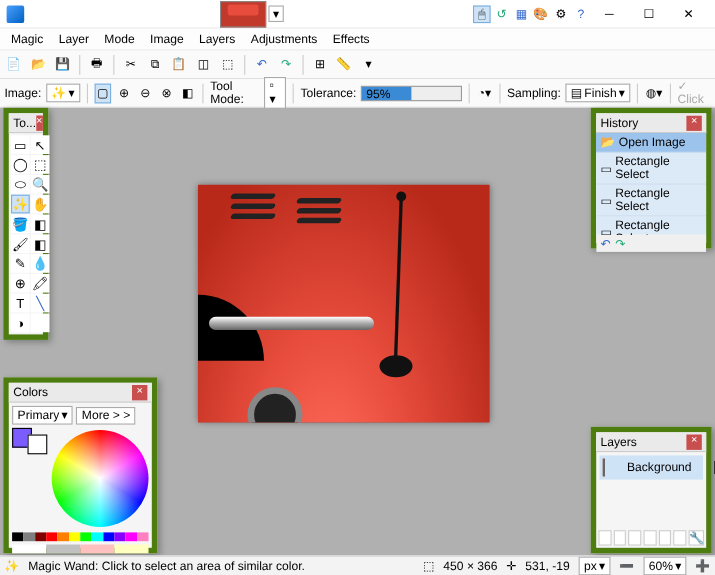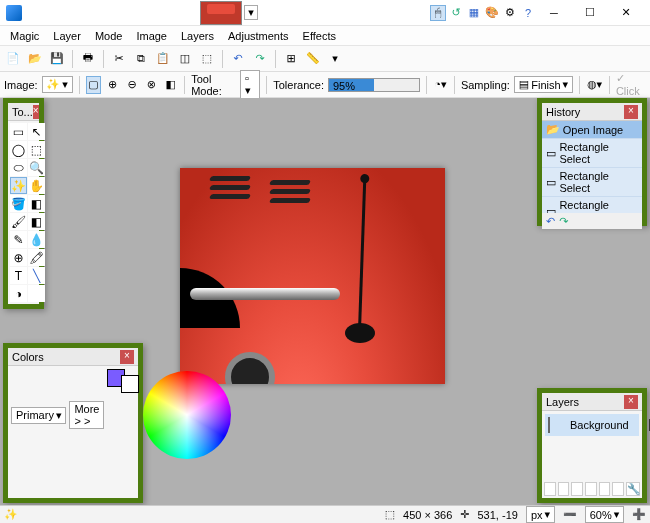--- a/index.html
+++ b/index.html
@@ -45,21 +45,21 @@
 .tools-grid { display:grid; grid-template-columns:1fr 1fr; gap:1px; padding:2px; }
 .tool-ic { width:17px; height:17px; display:flex; align-items:center; justify-content:center; background:#fff; border:1px solid transparent; font-size:12px; }
 .tool-ic.active { background:#cfe3f7; border:1px solid #7ab0e0; }
 .history-panel { right:3px; top:0px; width:110px; height:128px; }
 .history-list { overflow:auto; height:92px; background:#fff; }
 .history-item { padding:2px 4px; display:flex; align-items:center; gap:3px; background:#dce9f7; border-bottom:1px solid #c9dbef; font-size:10px; }
 .history-item.sel { background:#9cc3ec; }
 .history-item.dim { color:#888; background:#eef3f9; }
 .history-undo { height:16px; padding:2px 4px; display:flex; gap:4px; background:#f0f0f0; }
 .colors-panel { left:3px; bottom:2px; width:140px; height:160px; }
-.colors-body { padding:3px; display:flex; flex-direction:row; gap:3px; }
+.colors-body { padding:3px; display:flex; flex-direction:column; gap:3px; }
 .colors-top { display:flex; gap:3px; align-items:center; }
 .color-wheel { width:88px; height:88px; border-radius:50%; background:conic-gradient(red,magenta,blue,cyan,lime,yellow,red); position:relative; margin:2px auto; }
 .color-wheel::after { content:""; position:absolute; inset:0; border-radius:50%; background:radial-gradient(circle,#fff 0%,transparent 70%); }
 .swatch-row { display:flex; }
 .swatch-row span { flex:1; height:8px; }
 .primsec { display:flex; gap:2px; }
 .primsec .p { width:18px; height:18px; background:#7a5cff; border:1px solid #000; }
 .primsec .s { width:18px; height:18px; background:#fff; border:1px solid #000; margin-left:-6px; margin-top:6px; }
 .layers-panel { right:3px; bottom:2px; width:110px; height:115px; }
 .layer-row { display:flex; align-items:center; gap:20px; padding:3px; background:#cfe3f7; margin:3px; }
@@ -294,20 +294,21 @@
       <span></span>
       <span></span>
       <span></span>
       <span style="margin-left:auto;color:#36c">🔧</span>
     </div>
   </div>
 </div>
 
 <div class="statusbar">
   <span>✨</span>
+  <span>Magic Wand: Click to select an area of similar color.</span>
   <span class="flex"></span>
   <span>⬚</span>
   <span>450 × 366</span>
   <span>✛</span>
   <span>531, -19</span>
   <div class="dd"><span>px</span> ▾</div>
   <span>➖</span>
   <div class="dd"><span>60%</span> ▾</div>
   <span>➕</span>
 </div>

